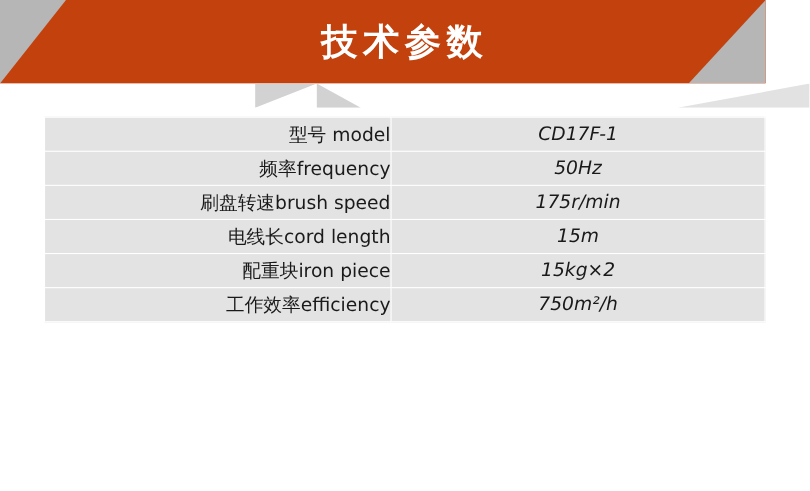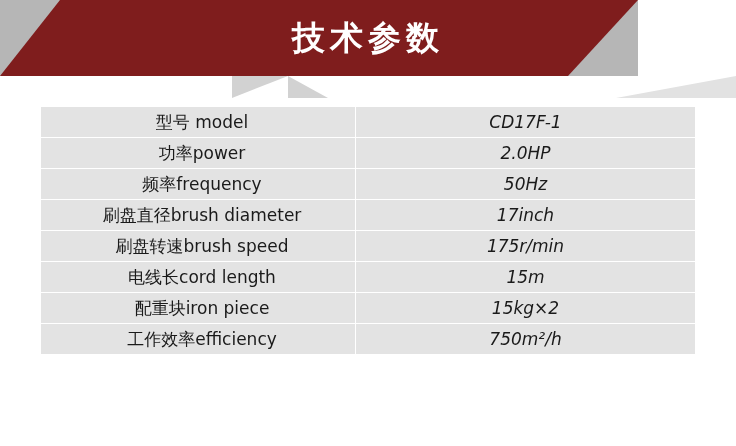--- a/index.html
+++ b/index.html
@@ -15,23 +15,23 @@
   }
   .page {
     position: relative;
     width: 736px;
     height: 446px;
     background: #ffffff;
   }
   
   .banner {
     position: relative;
-    width: 638px;
+    width: 696px;
     height: 76px;
-    background: #7f1d1d;
+    background: #c2410c;
     overflow: hidden;
   }
   .banner .shape-left {
     position: absolute;
     top: 0;
     left: 0;
     width: 0;
     height: 0;
     border-top: 76px solid #b6b6b6;
     border-right: 60px solid transparent;
@@ -111,21 +111,21 @@
     border: 1px solid #ffffff;
     background: #e3e3e3;
     color: #1a1a1a;
     font-size: 17px;
     font-family: "DejaVu Sans", "Liberation Sans", sans-serif;
     padding: 3px 0;
     height: 24px;
   }
   table.spec td.label {
     padding-left: 8px;
-    text-align: center;
+    text-align: right;
     width: 306px;
   }
   table.spec td.value {
     text-align: center;
     font-style: italic;
   }
   table.spec tr.tall td {
     height: 50px;
   }
   td.label .line2 {
@@ -150,30 +150,22 @@
   </div>
 
   <div class="table-wrap">
     <table class="spec">
       <tbody>
         <tr>
           <td class="label">型号 model</td>
           <td class="value">CD17F-1</td>
         </tr>
         <tr>
-          <td class="label">功率power</td>
-          <td class="value">2.0HP</td>
-        </tr>
-        <tr>
           <td class="label">频率frequency</td>
           <td class="value">50Hz</td>
-        </tr>
-        <tr>
-          <td class="label">刷盘直径brush diameter</td>
-          <td class="value">17inch</td>
         </tr>
         <tr>
           <td class="label">刷盘转速brush speed</td>
           <td class="value">175r/min</td>
         </tr>
         <tr>
           <td class="label">电线长cord length</td>
           <td class="value">15m</td>
         </tr>
         <tr>

